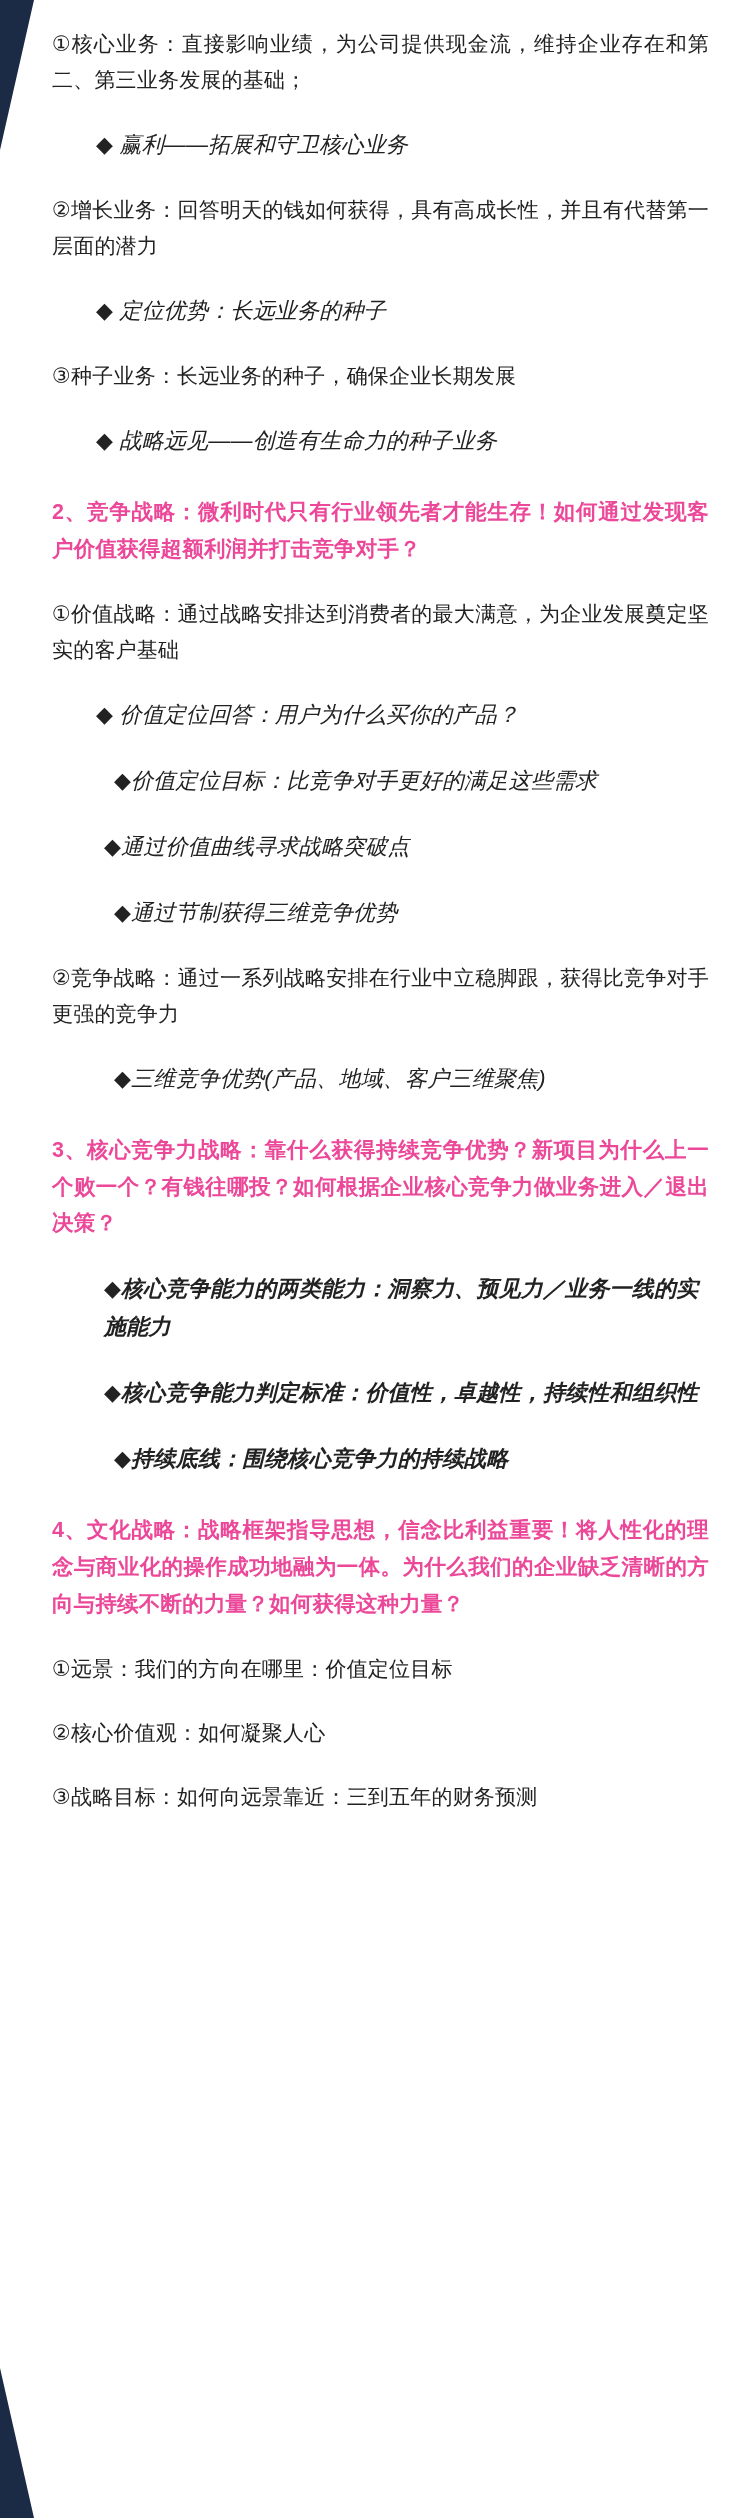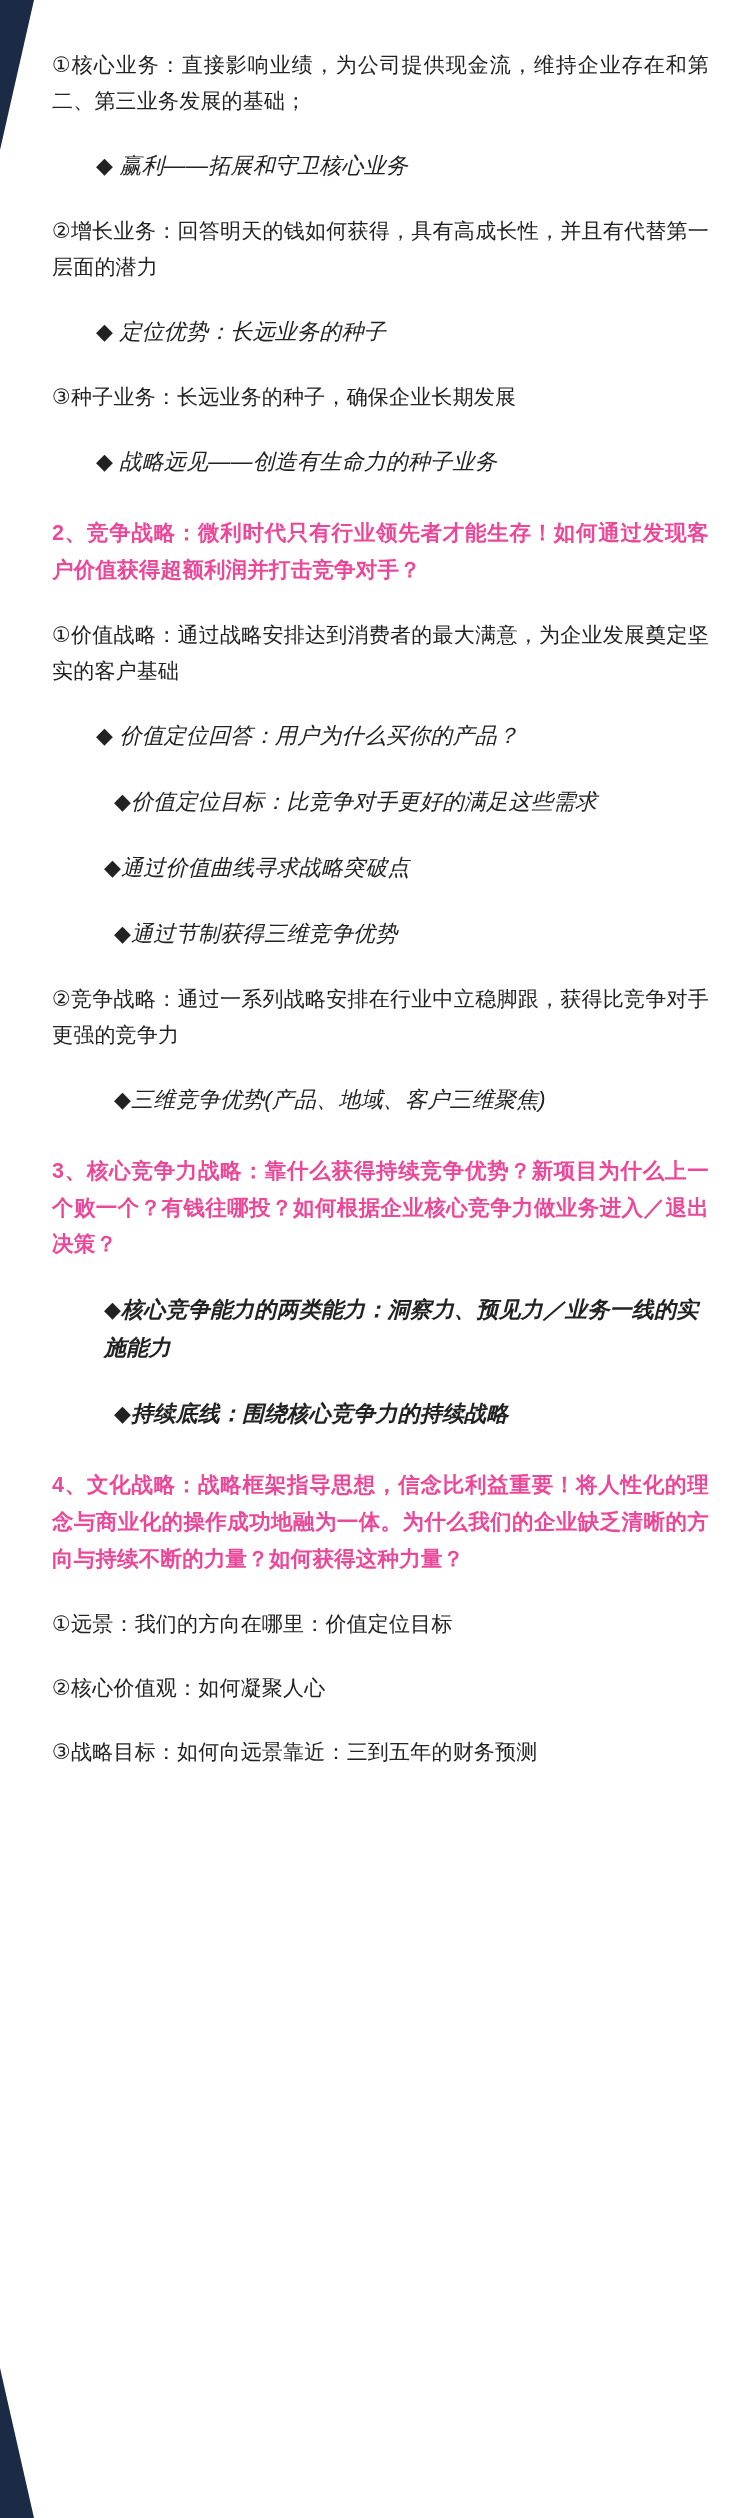--- a/index.html
+++ b/index.html
@@ -46,21 +46,20 @@
   .blk {
     color: #222222;
     line-height: 1.72;
     margin: 0 0 28px 0;
     letter-spacing: 0.2px;
   }
   .para {
     font-size: 21px;
     font-weight: 400;
     text-align: justify;
-    margin-top: 21px;
   }
   .heading {
     font-size: 21.5px;
     font-weight: 700;
     text-align: justify;
     color: #ec4899;
   }
   .bullet {
     font-size: 22px;
     font-weight: 400;
@@ -101,20 +100,21 @@
     <p class="blk para">①价值战略：通过战略安排达到消费者的最大满意，为企业发展奠定坚实的客户基础</p>
     <p class="blk bullet">◆ 价值定位回答：用户为什么买你的产品？</p>
     <p class="blk bullet bullet-wide">◆价值定位目标：比竞争对手更好的满足这些需求</p>
     <p class="blk bullet bullet-mid">◆通过价值曲线寻求战略突破点</p>
     <p class="blk bullet bullet-wide">◆通过节制获得三维竞争优势</p>
     <p class="blk para">②竞争战略：通过一系列战略安排在行业中立稳脚跟，获得比竞争对手更强的竞争力</p>
     <p class="blk bullet bullet-wide gap-big">◆三维竞争优势(产品、地域、客户三维聚焦)</p>
 
     <p class="blk heading">3、核心竞争力战略：靠什么获得持续竞争优势？新项目为什么上一个败一个？有钱往哪投？如何根据企业核心竞争力做业务进入／退出决策？</p>
     <p class="blk bullet bullet-mid strong">◆核心竞争能力的两类能力：洞察力、预见力／业务一线的实施能力</p>
+    <p class="blk bullet bullet-mid strong">◆核心竞争能力判定标准：价值性，卓越性，持续性和组织性</p>
     <p class="blk bullet bullet-wide strong gap-big">◆持续底线：围绕核心竞争力的持续战略</p>
 
     <p class="blk heading">4、文化战略：战略框架指导思想，信念比利益重要！将人性化的理念与商业化的操作成功地融为一体。为什么我们的企业缺乏清晰的方向与持续不断的力量？如何获得这种力量？</p>
     <p class="blk para">①远景：我们的方向在哪里：价值定位目标</p>
     <p class="blk para">②核心价值观：如何凝聚人心</p>
     <p class="blk para">③战略目标：如何向远景靠近：三到五年的财务预测</p>
 
   </div>
 </div>
 

